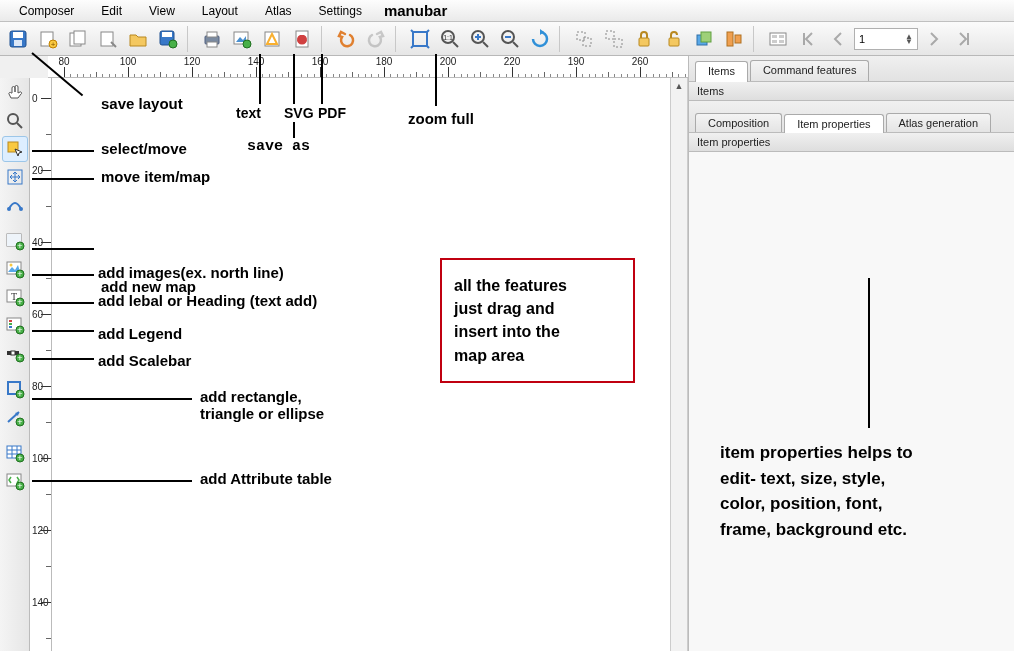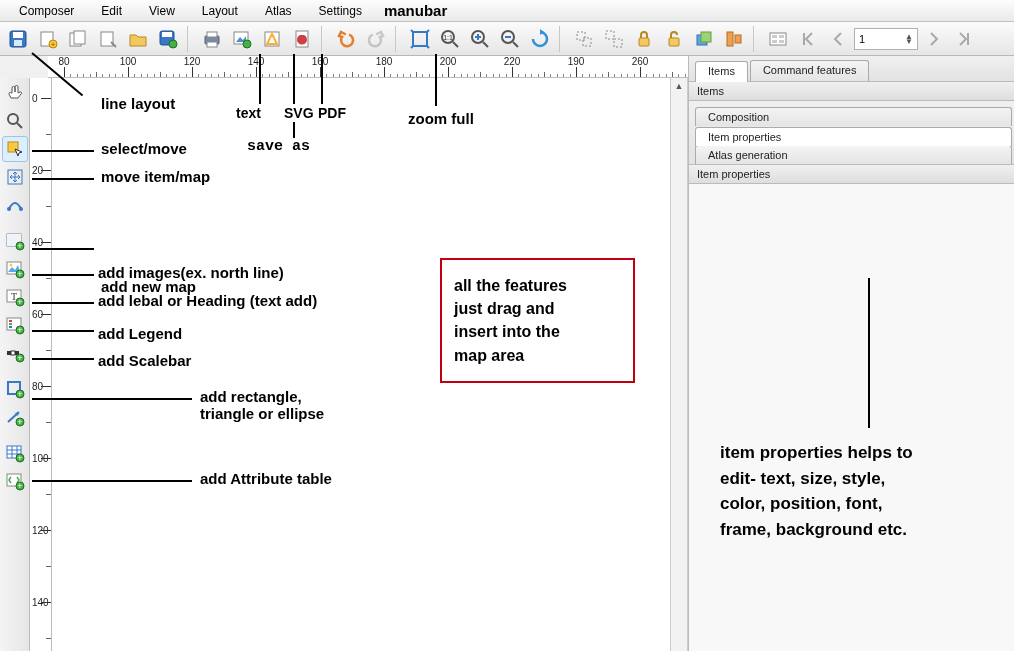--- a/index.html
+++ b/index.html
@@ -36,21 +36,21 @@
   .vscroll { position: absolute; top: 78px; left: 670px; width: 18px; bottom: 0; background: #f2f2f2; border-left:1px solid #ccc; border-right:1px solid #ccc;}
   .vscroll .up { height:16px; display:flex; align-items:center; justify-content:center; font-size:9px; color:#555;}
   
   .right-panel { position: absolute; top: 56px; right: 0; width: 326px; bottom: 0; background: #f6f6f6; border-left: 1px solid #bbb; display:flex; flex-direction:column; }
   .tabrow { display: flex; height: 26px; background: linear-gradient(#f0f0f0,#e2e2e2); border-bottom:1px solid #bbb; padding-top:4px; padding-left:6px; gap:0; }
   .tab { padding: 3px 12px; border:1px solid #aaa; border-bottom:none; border-radius:3px 3px 0 0; background: linear-gradient(#f4f4f4,#e4e4e4); font-size:11px; color:#222; margin-right:2px;}
   .tab.active { background:#fff; font-weight:normal; position:relative; top:1px;}
   .panel-header { background: linear-gradient(#f0f0f0,#dedede); border-bottom:1px solid #bbb; padding:3px 8px; font-size:11px; color:#222;}
   .items-list { background:#fff; flex:0 0 150px; border-bottom:1px solid #bbb; padding:4px;}
   .item-row { display:flex; align-items:center; gap:10px; padding:2px 6px;}
-  .tabrow2 { display:flex; background:linear-gradient(#f0f0f0,#e2e2e2); border-bottom:1px solid #bbb; padding-top:6px; padding-left:6px;flex-direction:column;}
+  .tabrow2 { display:flex; background:linear-gradient(#f0f0f0,#e2e2e2); border-bottom:1px solid #bbb; padding-top:12px; padding-left:6px;}
   .props-area { flex:1; background:#f8f8f8; }
   
   
   .anno-text { position:absolute; font-weight:bold; font-size:15px; color:#000; white-space:nowrap;}
   .anno-line { position:absolute; background:#000; height:2px;}
   .anno-line-v { position:absolute; background:#000; width:2px;}
   .redbox { position:absolute; border:2px solid #c00010; padding:14px 12px; font-weight:bold; font-size:16px; color:#000; line-height:1.45; }
   
   svg { display:block; }
 </style>
@@ -516,21 +516,21 @@
   <div class="tabrow2">
     <div class="tab">Composition</div>
     <div class="tab active">Item properties</div>
     <div class="tab">Atlas generation</div>
   </div>
   <div class="panel-header">Item properties</div>
   <div class="props-area"></div>
 </div>
 
 <div class="anno-line" style="top:52px; left:32px; width:66px; transform:rotate(40deg); transform-origin:left center;"></div>
-<div class="anno-text" style="top:95px; left:101px;">line layout</div>
+<div class="anno-text" style="top:95px; left:101px;">save layout</div>
 
 <div class="anno-text" style="top:105px; left:236px; font-size:14px;">text</div>
 <div class="anno-text" style="top:105px; left:284px; font-size:14px;">SVG</div>
 <div class="anno-text" style="top:105px; left:318px; font-size:14px;">PDF</div>
 <div class="anno-line-v" style="top:54px; left:259px; height:50px;"></div>
 <div class="anno-line-v" style="top:54px; left:293px; height:50px;"></div>
 <div class="anno-line-v" style="top:54px; left:321px; height:50px;"></div>
 
 <div class="anno-text" style="top:138px; left:247px;font-family:Liberation Mono, monospace;">save as</div>
 <div class="anno-line-v" style="top:122px; left:293px; height:16px;"></div>

